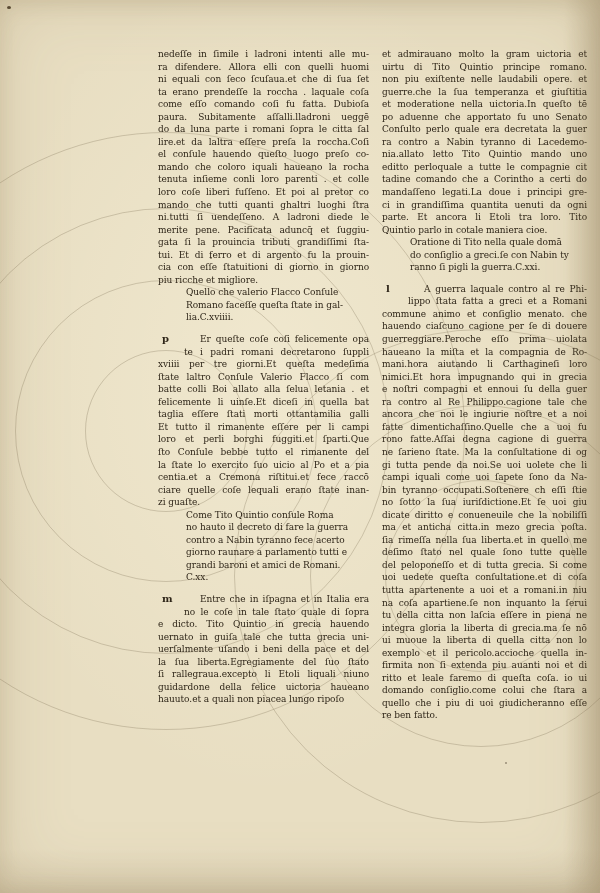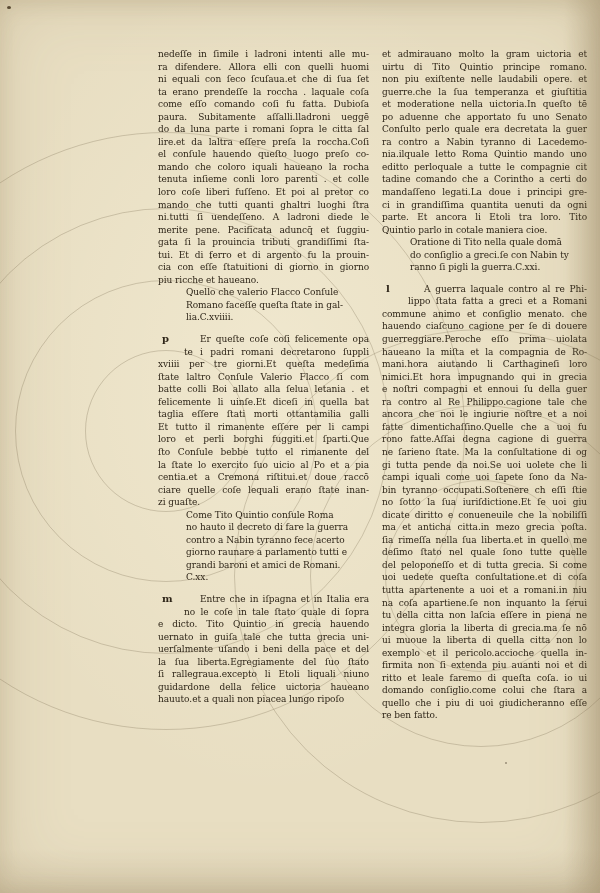--- a/index.html
+++ b/index.html
@@ -58,21 +58,21 @@
       <div class="line just">el conſule hauendo queſto luogo preſo co-</div>
       <div class="line just">mando che coloro iquali haueano la rocha</div>
       <div class="line just">tenuta inſieme conli loro parenti . et colle</div>
       <div class="line just">loro coſe liberi fuſſeno. Et poi al pretor co</div>
       <div class="line just">mando che tutti quanti ghaltri luoghi ſtra</div>
       <div class="line just">ni.tutti ſi uendeſſeno. A ladroni diede le</div>
       <div class="line just">merite pene. Pacificata aduncq̄ et ſuggiu-</div>
       <div class="line just">gata ſi la prouincia tributi grandiſſimi ſta-</div>
       <div class="line just">tui. Et di ferro et di argento fu la prouin-</div>
       <div class="line just">cia con eſſe ſtatuitioni di giorno in giorno</div>
-      <div class="line">piu ricche et haueano.</div>
+      <div class="line">piu ricche et migliore.</div>
     </div>
     <div class="block heading">
       <div class="line">Quello che valerio Flacco Conſule</div>
       <div class="line">Romano faceſſe queſta ſtate in gal-</div>
       <div class="line tail">
         <span>lia.</span>
         <span>C.xviiii.</span>
       </div>
     </div>
     <div class="block para has-guide">
@@ -81,21 +81,21 @@
       <div class="line just ind1">te i padri romani decretarono ſuppli</div>
       <div class="line just">xviiii per tre giorni.Et queſta medeſima</div>
       <div class="line just">ſtate laltro Conſule Valerio Flacco ſi com</div>
       <div class="line just">batte colli Boi allato alla ſelua letania . et</div>
       <div class="line just">felicemente li uinſe.Et diceſi in quella bat</div>
       <div class="line just">taglia eſſere ſtati morti ottantamilia galli</div>
       <div class="line just">Et tutto il rimanente eſſere per li campi</div>
       <div class="line just">loro et perli borghi fuggiti.et ſparti.Que</div>
       <div class="line just">ſto Conſule bebbe tutto el rimanente del</div>
       <div class="line just">la ſtate lo exercito ſuo uicio al Po et a pia</div>
-      <div class="line just">centia.et a Cremona riſtitui.et doue raccō</div>
+      <div class="line just">centia.et a Cremona riſtitui.et fece raccō</div>
       <div class="line just">ciare quelle coſe lequali erano ſtate inan-</div>
       <div class="line">zi guaſte.</div>
     </div>
     <div class="block heading">
       <div class="line">Come Tito Quintio conſule Roma</div>
       <div class="line">no hauto il decreto di fare la guerra</div>
       <div class="line">contro a Nabin tyranno fece acerto</div>
       <div class="line">giorno raunare a parlamento tutti e</div>
       <div class="line">grandi baroni et amici de Romani.</div>
       <div class="line tail">
@@ -119,21 +119,21 @@
 <div class="col" id="col1">
     <div class="block para">
       <div class="line just">et admirauano molto la gram uictoria et</div>
       <div class="line just">uirtu di Tito Quintio principe romano.</div>
       <div class="line just">non piu exiſtente nelle laudabili opere. et</div>
       <div class="line just">guerre.che la ſua temperanza et giuſtitia</div>
       <div class="line just">et moderatione nella uictoria.In queſto tē</div>
       <div class="line just">po aduenne che apportato fu uno Senato</div>
       <div class="line just">Conſulto perlo quale era decretata la guer</div>
       <div class="line just">ra contro a Nabin tyranno di Lacedemo-</div>
-      <div class="line just">nia.ilquale letto Roma Quintio mando uno</div>
+      <div class="line just">nia.allato letto Tito Quintio mando uno</div>
       <div class="line just">editto perloquale a tutte le compagnie cit</div>
       <div class="line just">tadine comando che a Corintho a certi do</div>
       <div class="line just">mandaſſeno legati.La doue i principi gre-</div>
       <div class="line just">ci in grandiſſima quantita uenuti da ogni</div>
       <div class="line just">parte. Et ancora li Etoli tra loro. Tito</div>
       <div class="line">Quintio parlo in cotale maniera cioe.</div>
     </div>
     <div class="block heading">
       <div class="line">Oratione di Tito nella quale domā</div>
       <div class="line">do conſiglio a greci.ſe con Nabin ty</div>

